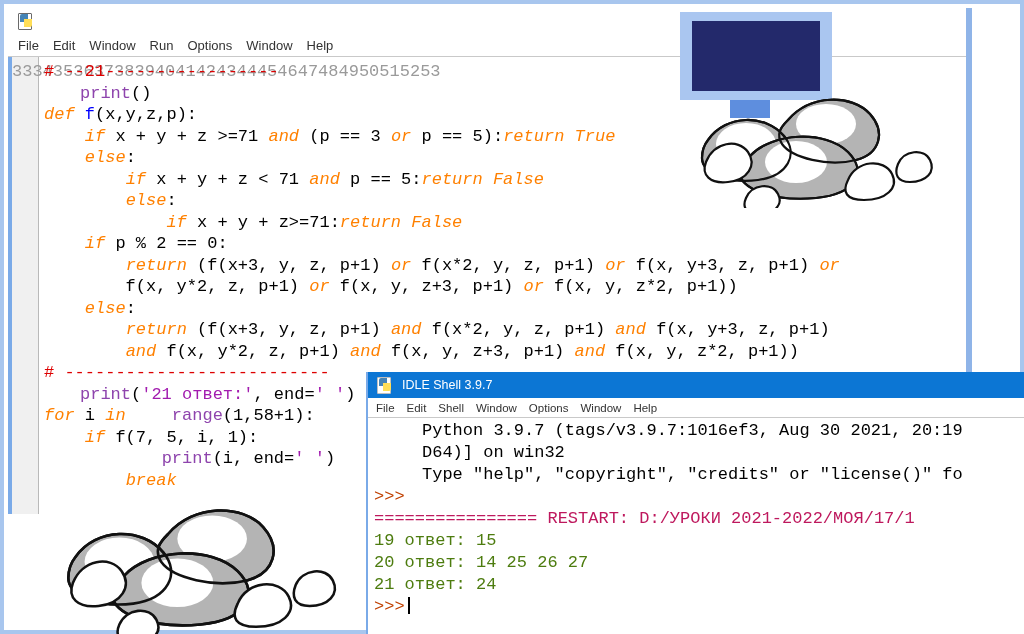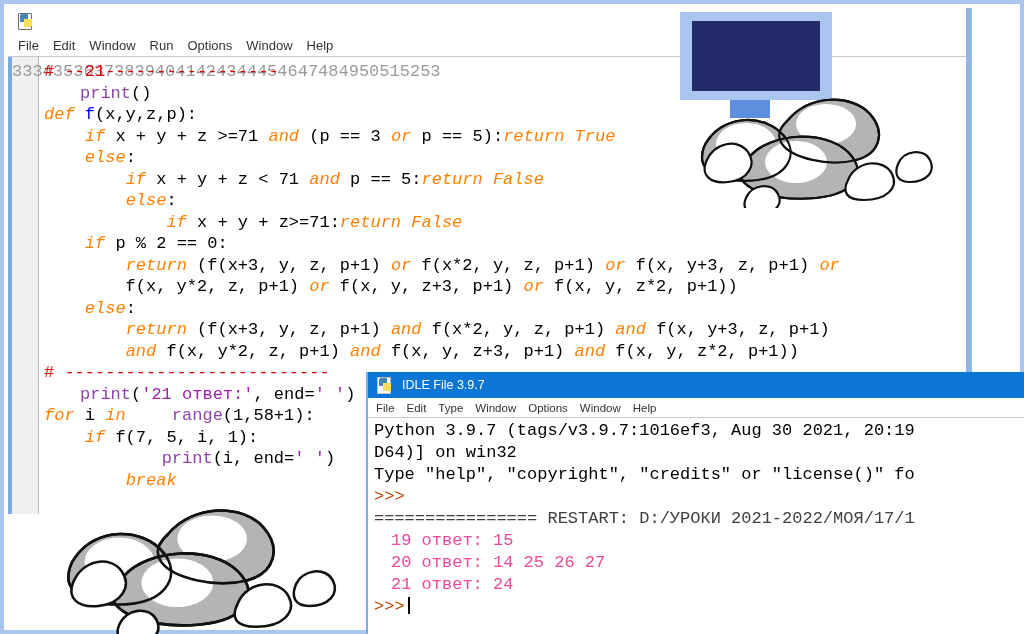--- a/index.html
+++ b/index.html
@@ -207,24 +207,24 @@
     font-family: "Liberation Mono", monospace;
     font-size: 17px;
     line-height: 22px;
     padding-left: 4px;
     padding-top: 1px;
     box-sizing: border-box;
     white-space: pre;
     overflow: hidden;
   }
   .shell-body .ln { display: block; height: 22px; }
-  .s-normal { color: #000000; }
-  .s-out    { color: #ec4899; margin-left: 17px; }
+  .s-normal { color: #000000; margin-left: 48px; }
+  .s-out    { color: #4d7c0f; }
   .s-prompt { color: #c04000; }
-  .s-restart{ color: #404040; }
+  .s-restart{ color: #be185d; }
   .caret {
     display: inline-block;
     width: 2px;
     height: 17px;
     background: #000000;
     vertical-align: -3px;
     margin-left: 3px;
   }
 
   
@@ -291,26 +291,26 @@
     </g>
   </svg>
 
   <div id="shell-window">
     <div class="title-bar-shell">
       <span class="win-icon onblue">
         <span class="pg-back"></span>
         <span class="pg-blue"></span>
         <span class="pg-yellow"></span>
       </span>
-      <span class="title-text-shell">IDLE File 3.9.7</span>
+      <span class="title-text-shell">IDLE Shell 3.9.7</span>
     </div>
     <div class="shell-menubar">
       <span class="mi">File</span>
       <span class="mi">Edit</span>
-      <span class="mi">Type</span>
+      <span class="mi">Shell</span>
       <span class="mi">Window</span>
       <span class="mi">Options</span>
       <span class="mi">Window</span>
       <span class="mi">Help</span>
     </div>
     <div class="shell-body" id="shellbody"><span class="ln"><span class="s-normal">Python 3.9.7 (tags/v3.9.7:1016ef3, Aug 30 2021, 20:19</span></span><span class="ln"><span class="s-normal">D64)] on win32</span></span><span class="ln"><span class="s-normal">Type "help", "copyright", "credits" or "license()" fo</span></span><span class="ln"><span class="s-prompt">&gt;&gt;&gt;</span></span><span class="ln"><span class="s-restart">================ RESTART: D:/УРОКИ 2021-2022/МОЯ/17/1</span></span><span class="ln"><span class="s-out">19 ответ: 15</span></span><span class="ln"><span class="s-out">20 ответ: 14 25 26 27</span></span><span class="ln"><span class="s-out">21 ответ: 24</span></span><span class="ln"><span class="s-prompt">&gt;&gt;&gt;</span><span class="caret"></span></span></div>
   </div>
 
   <svg id="stones-bottom-art" class="art" width="290" height="145" viewBox="0 0 250 120">
     <g stroke="#111" stroke-width="2.2" stroke-linejoin="round">

